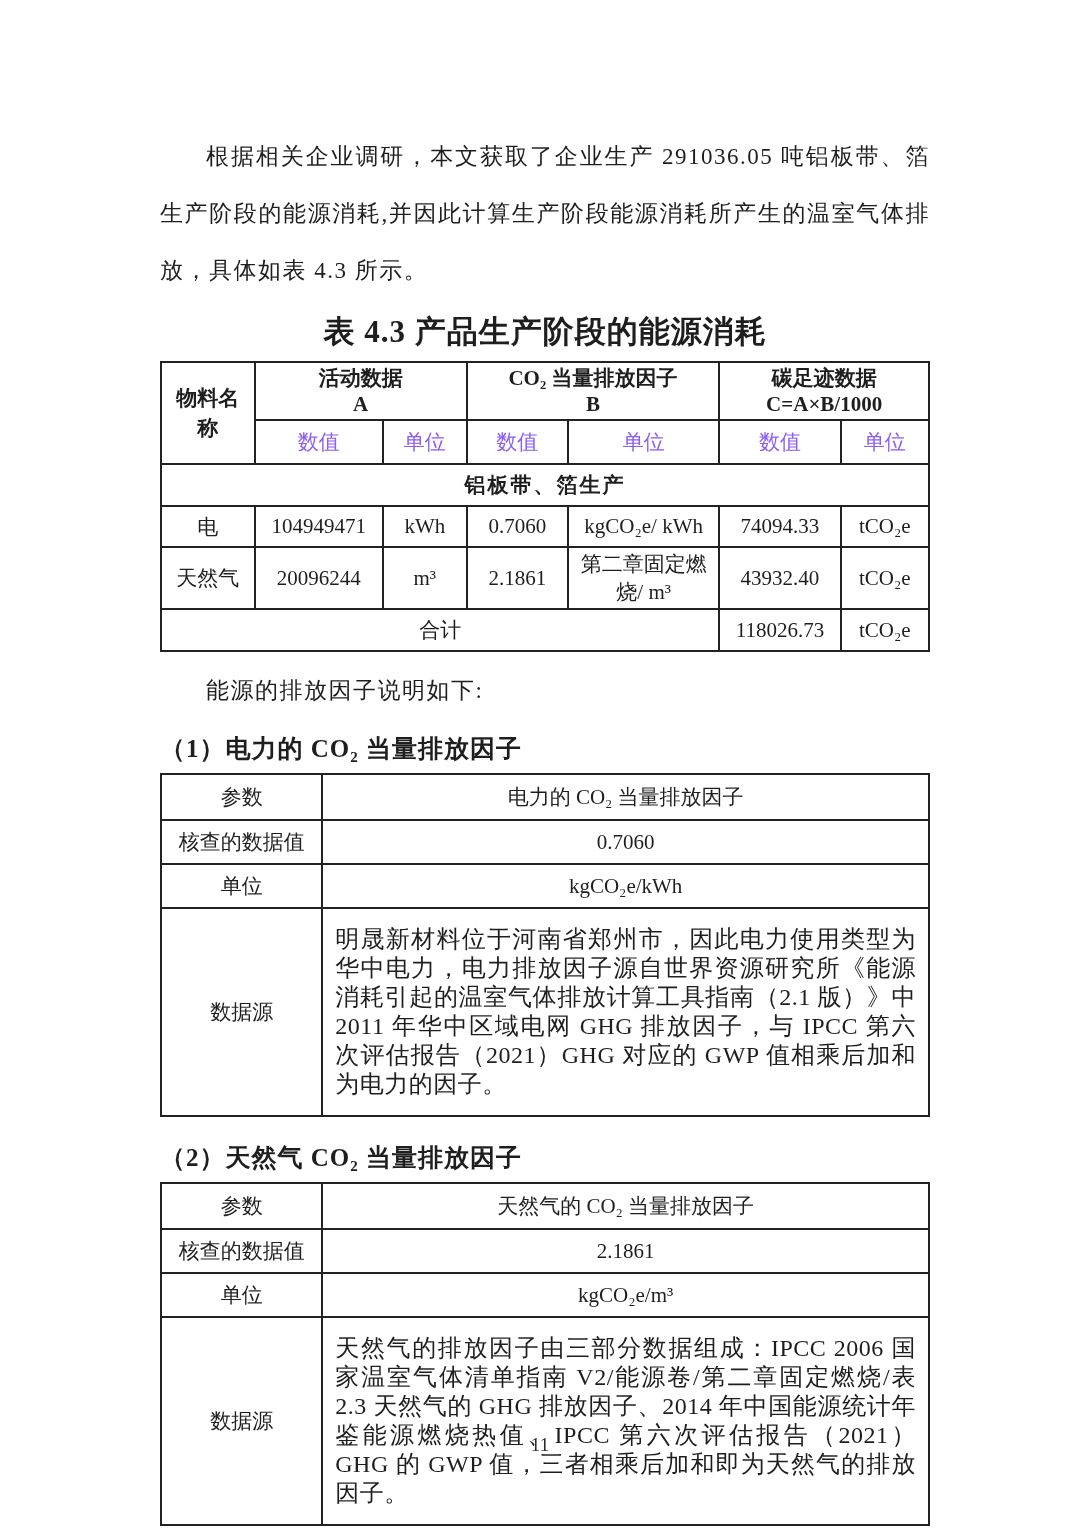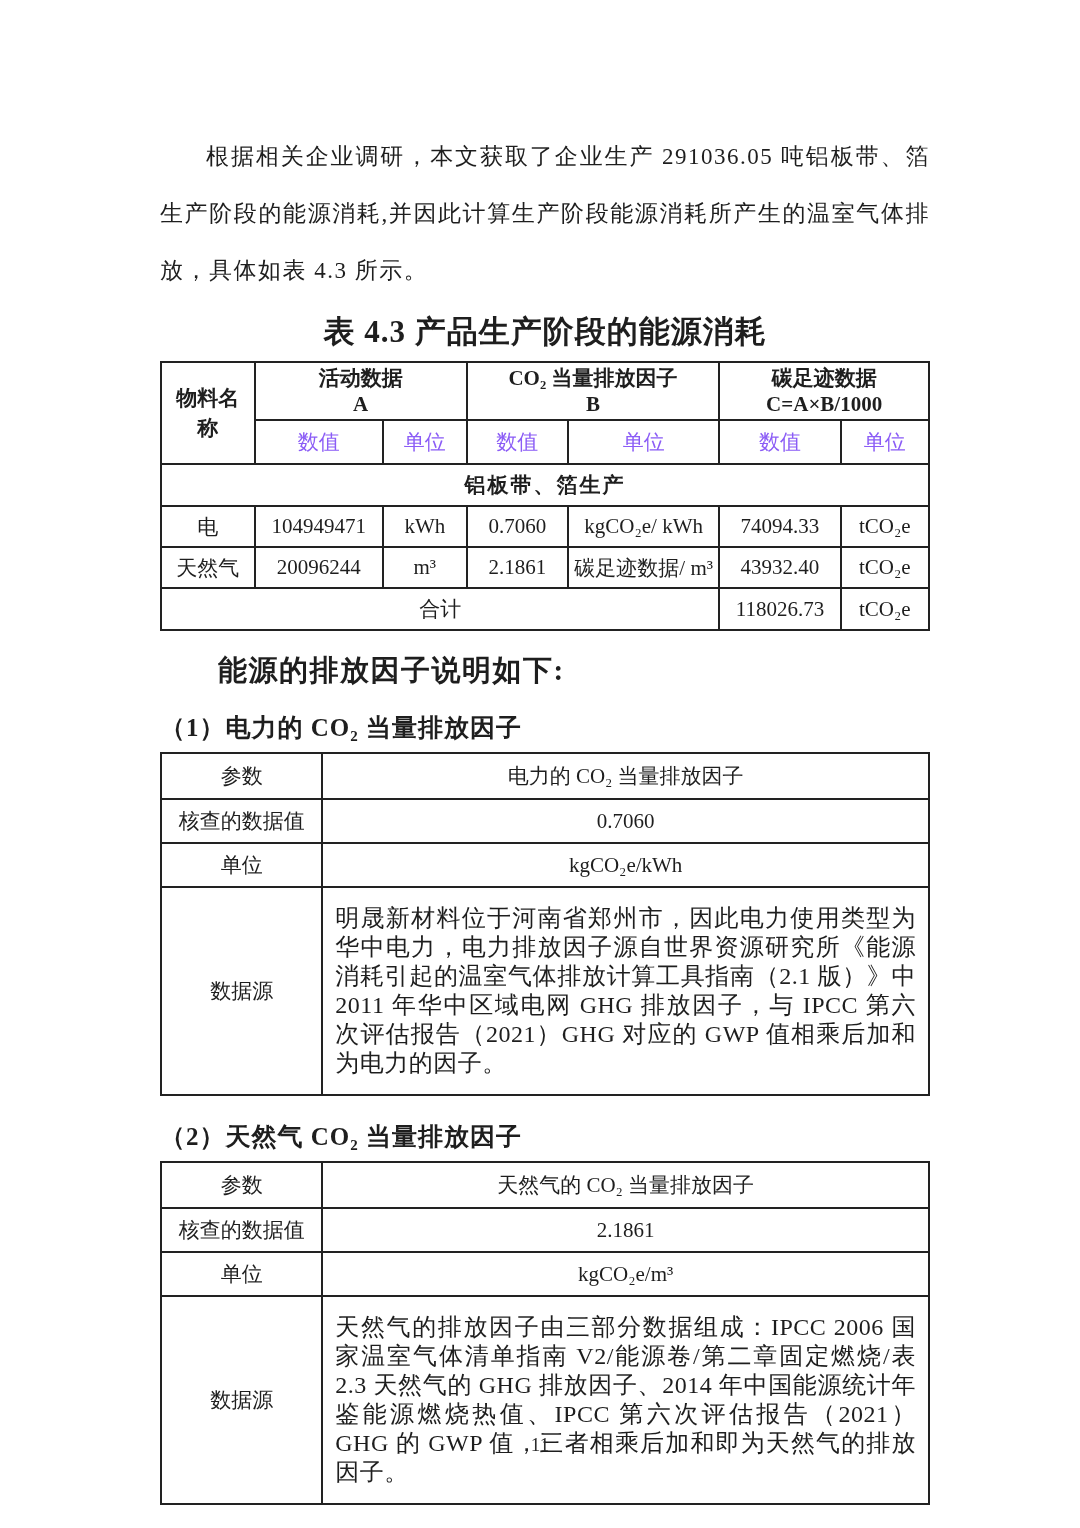--- a/index.html
+++ b/index.html
@@ -47,25 +47,24 @@
   .energy .hdr-top { height:56px; }
   .energy .hdr-sub td { height:44px; color:#8b5cf6; }
   .energy .grp { font-weight:bold; line-height:26px; }
   .energy .section-row td { height:42px; font-weight:bold; letter-spacing:2px; }
   .energy .data-row td { height:41px; }
   .energy .total-row td { height:42px; }
   .energy .mat-hd { font-weight:bold; padding:2px 8px; line-height:30px;border-radius:32px; }
   
   .note {
     margin-top:22px;
-    font-size:29px;
+    font-size:23px;
     line-height:34px;
     text-indent:2em;
     letter-spacing:1.5px;
-    font-weight:bold;
   }
   
   .sec-heading {
     margin-top:24px;
     margin-bottom:8px;
     font-size:25px;
     font-weight:bold;
     letter-spacing:1px;
   }
   
@@ -146,21 +145,21 @@
         <td>0.7060</td>
         <td>kgCO₂e/ kWh</td>
         <td>74094.33</td>
         <td>tCO₂e</td>
       </tr>
       <tr class="data-row">
         <td>天然气</td>
         <td>20096244</td>
         <td>m³</td>
         <td>2.1861</td>
-        <td>碳足迹数据/ m³</td>
+        <td>第二章固定燃烧/ m³</td>
         <td>43932.40</td>
         <td>tCO₂e</td>
       </tr>
       <tr class="total-row">
         <td colspan="5">合计</td>
         <td>118026.73</td>
         <td>tCO₂e</td>
       </tr>
     </tbody>
   </table>

